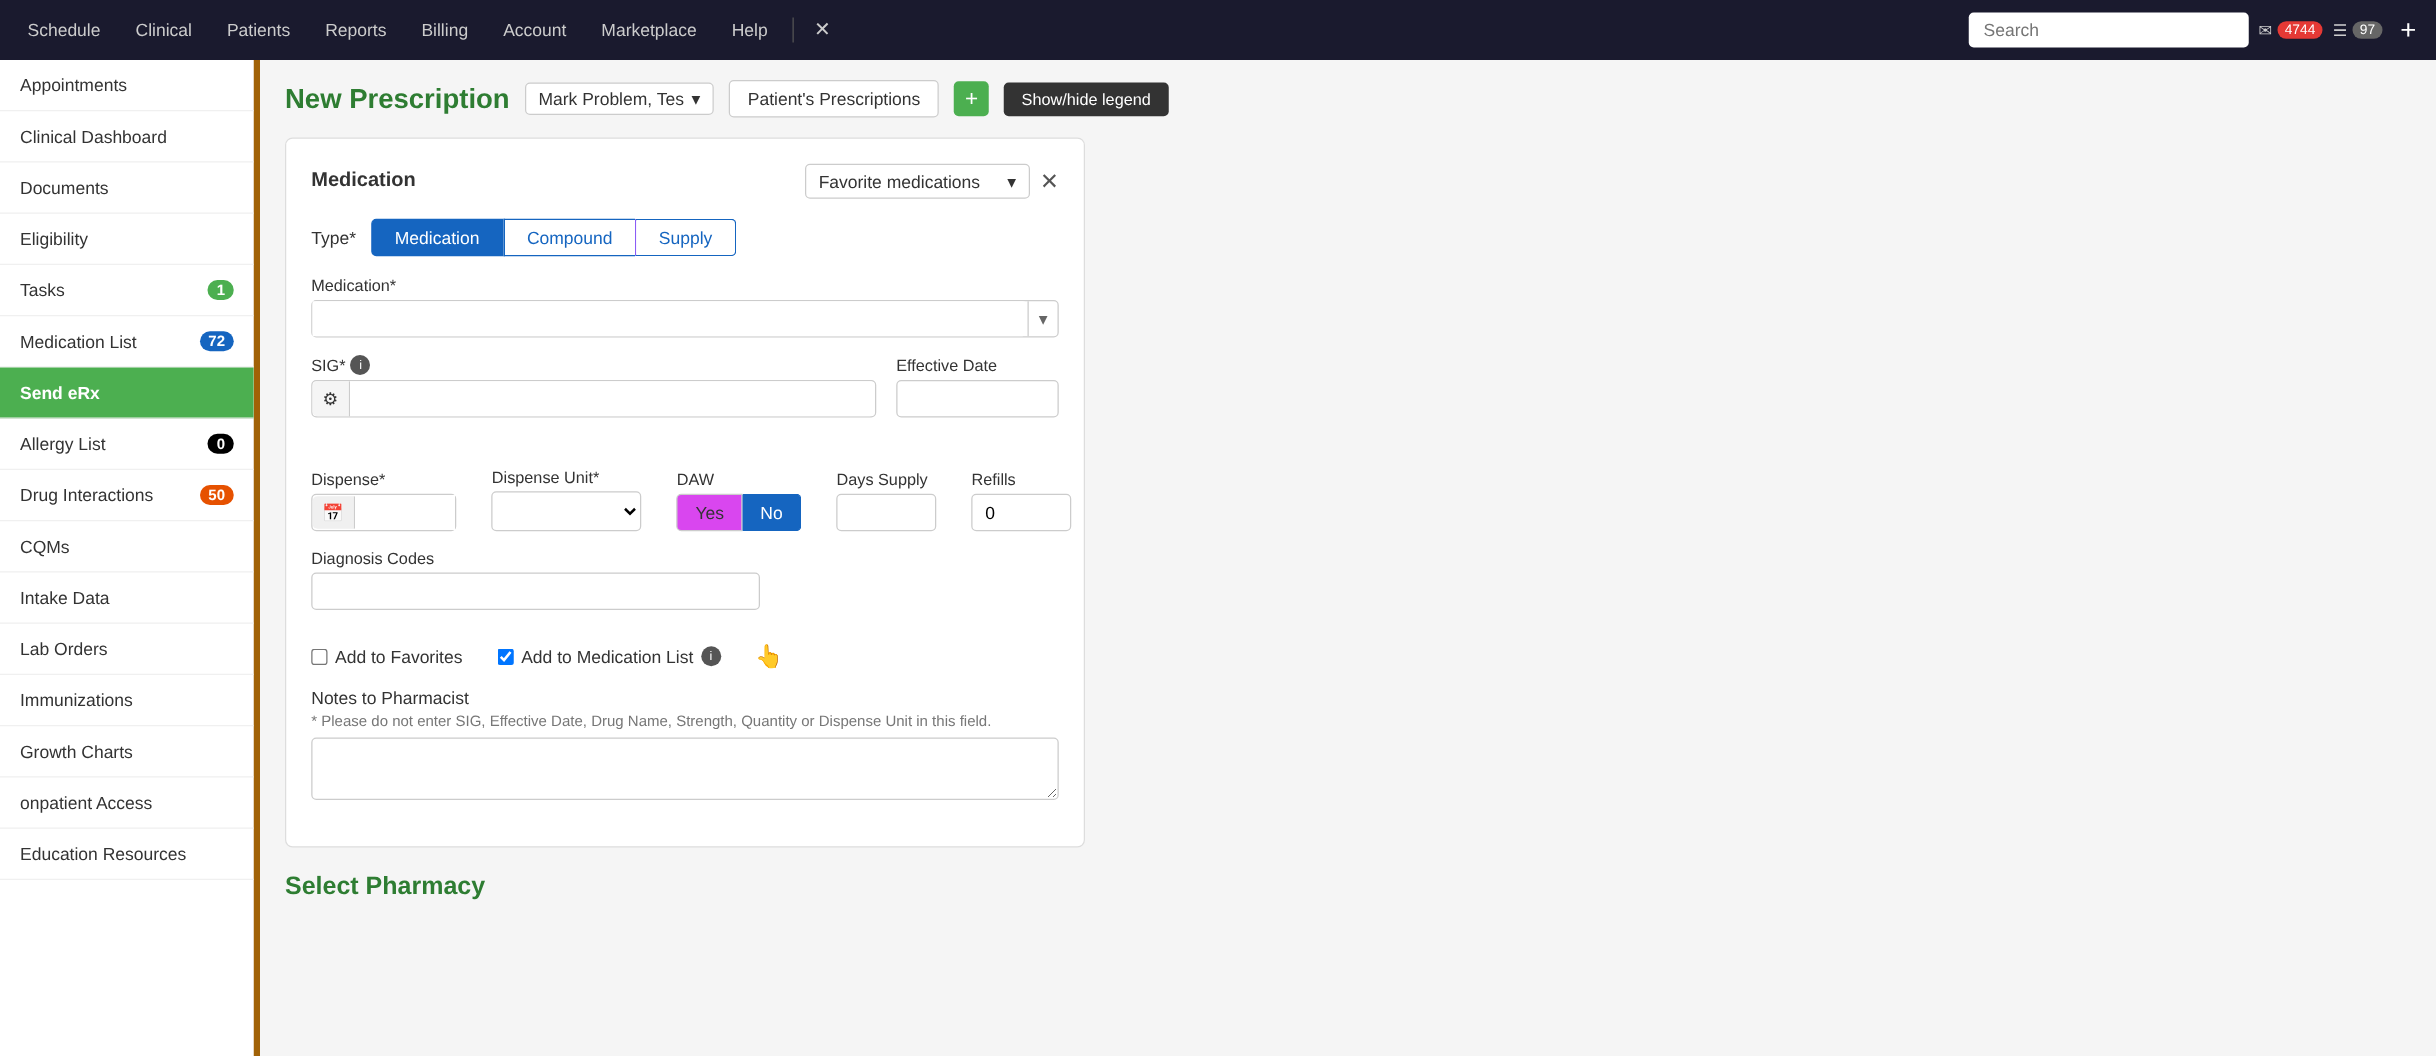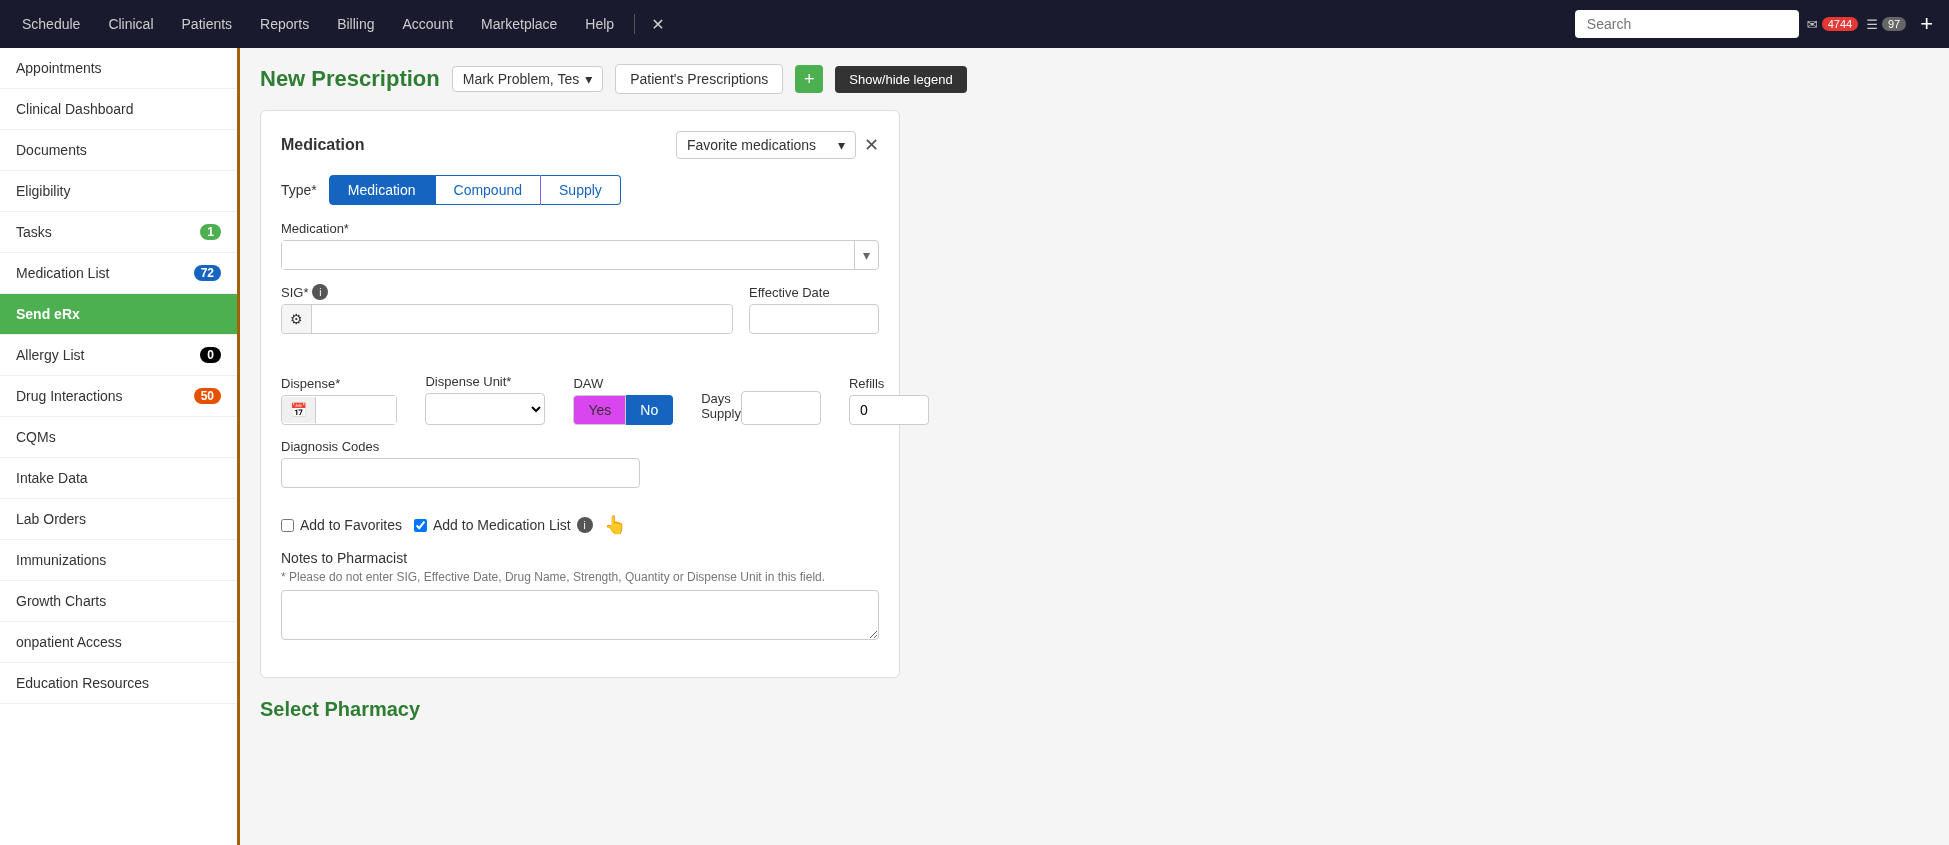--- a/index.html
+++ b/index.html
@@ -42,23 +42,23 @@
     }
     .badge-red { background: #e53935; color: #fff; border-radius: 10px; padding: 1px 6px; font-size: 11px; }
     .badge-gray { background: #666; color: #fff; border-radius: 10px; padding: 1px 6px; font-size: 11px; }
     .nav-plus { color: #fff; font-size: 22px; cursor: pointer; padding: 0 6px; }
 
     
     .layout { display: flex; height: calc(100vh - 48px); }
 
     
     .sidebar {
-      width: 240px;
-      background: #fff;
-      border-right: 3px solid #a16207;
+      width: 208px;
+      background: #fff;
+      border-right: 5px solid #a16207;
       overflow-y: auto;
       flex-shrink: 0;
     }
     .sidebar-item {
       display: flex;
       align-items: center;
       justify-content: space-between;
       padding: 12px 16px;
       cursor: pointer;
       border-bottom: 1px solid #f0f0f0;
@@ -220,30 +220,30 @@
     .dispense-input-wrap { display: flex; align-items: center; border: 1px solid #ccc; border-radius: 4px; background: #fff; }
     .dispense-cal { padding: 5px 8px; background: #f0f0f0; border-right: 1px solid #ccc; cursor: pointer; border-radius: 4px 0 0 4px; }
     .dispense-input { border: none; padding: 6px 8px; width: 80px; font-size: 14px; outline: none; }
     .unit-select { border: 1px solid #ccc; border-radius: 4px; padding: 6px 10px; font-size: 14px; background: #fff; cursor: pointer; min-width: 120px; }
     .daw-group { display: flex; flex-direction: column; }
     .daw-btns { display: flex; }
     .daw-btn { padding: 6px 14px; border: 1px solid #ccc; background: #d946ef; cursor: pointer; font-size: 14px; color: #333; }
     .daw-btn.active { background: #1565c0; color: #fff; border-color: #1565c0; }
     .daw-btn:first-child { border-radius: 4px 0 0 4px; }
     .daw-btn:last-child { border-radius: 0 4px 4px 0; border-left: none; }
-    .days-supply-group { display: flex; flex-direction: row; }
+    .days-supply-group { display: flex; flex-direction: column; }
     .days-input { border: 1px solid #ccc; border-radius: 4px; padding: 6px 10px; font-size: 14px; width: 80px; }
     .refills-group { display: flex; flex-direction: column; }
     .refills-input { border: 1px solid #ccc; border-radius: 4px; padding: 6px 10px; font-size: 14px; width: 80px; }
 
     
     .diag-input { width: 60%; border: 1px solid #ccc; border-radius: 4px; padding: 6px 10px; font-size: 14px; margin-bottom: 12px; }
 
     
-    .checkbox-row { display: flex; align-items: center; gap: 12px; margin-bottom: 14px; }
+    .checkbox-row { display: flex; align-items: center; gap: 28px; margin-bottom: 14px; }
     .checkbox-item { display: flex; align-items: center; gap: 6px; font-size: 14px; cursor: pointer; }
     .info-icon { display: inline-flex; align-items: center; justify-content: center; width: 16px; height: 16px; background: #555; color: #fff; border-radius: 50%; font-size: 10px; cursor: pointer; }
 
     
     .notes-label { font-size: 14px; color: #333; margin-bottom: 4px; font-weight: 500; }
     .notes-hint { font-size: 12px; color: #777; margin-bottom: 6px; }
     .notes-textarea { width: 100%; border: 1px solid #ccc; border-radius: 4px; padding: 8px 10px; font-size: 14px; min-height: 50px; resize: vertical; }
 
     
     .select-pharmacy-title { color: #2e7d32; font-size: 20px; font-weight: bold; margin-top: 8px; }

